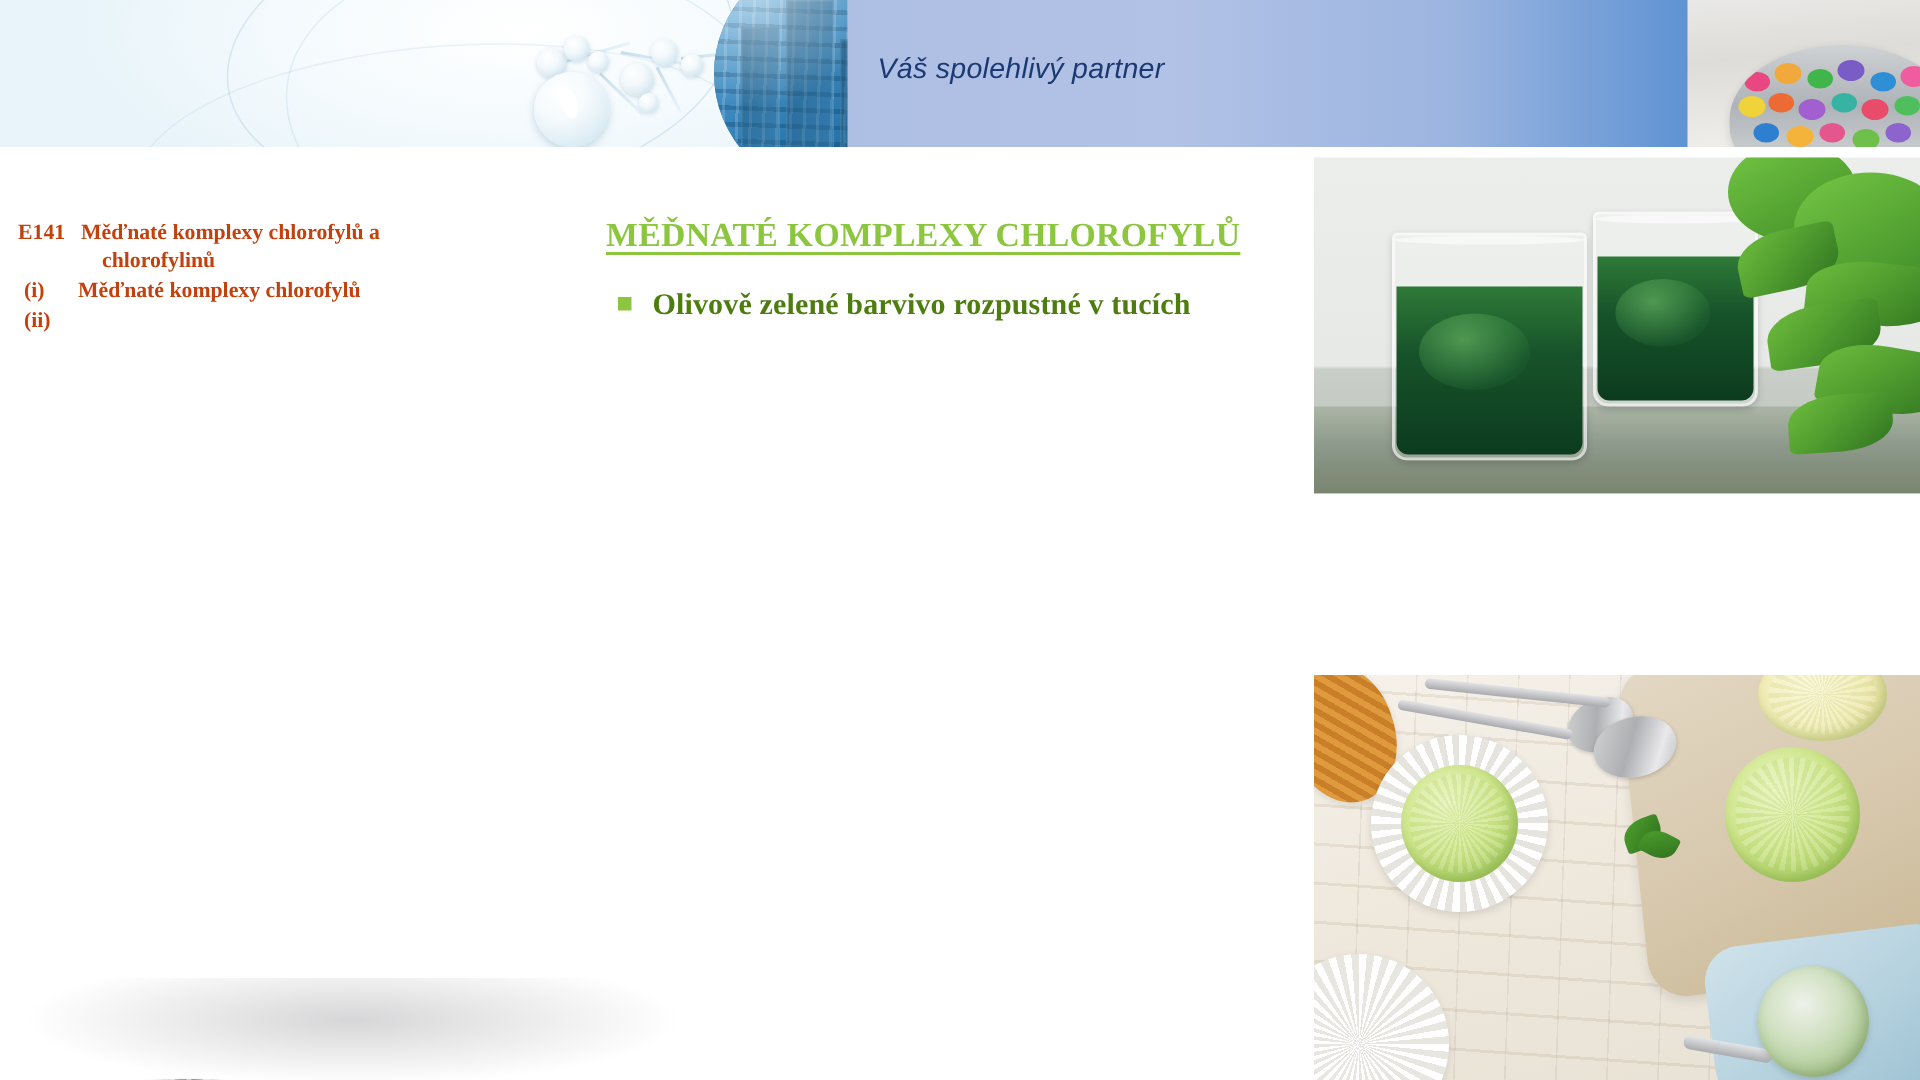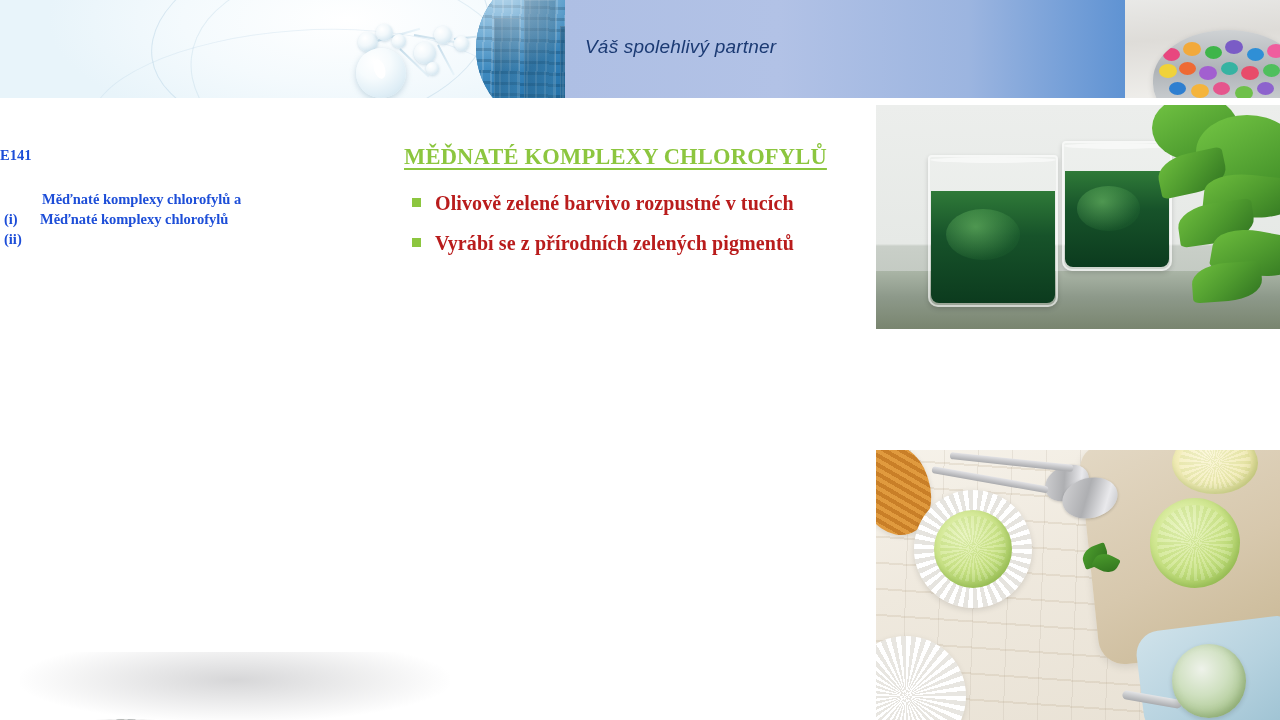--- a/index.html
+++ b/index.html
@@ -123,31 +123,31 @@
     width: 150px; height: 100px;
     border-radius: 50% 50% 46% 46%;
     background: linear-gradient(180deg, #cfd2d4 0%, #aeb3b7 40%, #e2e4e6 100%);
     box-shadow: 0 2px 6px rgba(0,0,0,0.12);
     overflow: hidden;
   }
   .candy { position: absolute; border-radius: 50%; filter: blur(0.4px); }
 
   
   .enum-block {
-    position: absolute; left: 0; top: 146px;
+    position: absolute; left: 12px; top: 146px;
     width: 390px;
-    color: #1d4ed8;
+    color: #c2410c;
     font-family: "Liberation Serif", serif;
     font-weight: bold;
     font-size: 14.5px;
     line-height: 19px;
   }
   .enum-row { display: flex; align-items: flex-start; }
   .enum-code { width: 42px; flex: 0 0 42px; }
-  .enum-name { flex: 1 1 auto; margin-top: 44px; }
+  .enum-name { flex: 1 1 auto; }
   .enum-cont { padding-left: 56px; }
   .roman-row { display: flex; align-items: flex-start; margin-top: 1px; }
   .roman-key { width: 40px; flex: 0 0 40px; padding-left: 4px; }
   .roman-val { flex: 1 1 auto; }
 
   
   .content {
     position: absolute; left: 404px; top: 140px;
     width: 480px;
   }
@@ -171,21 +171,21 @@
     margin-bottom: 6px;
   }
   .bullet-marker {
     flex: 0 0 auto;
     width: 9px; height: 9px;
     background: #8cc63f;
     margin: 12px 14px 0 8px;
   }
   .bullet-text {
     flex: 1 1 auto;
-    color: #b91c1c;
+    color: #4d7c0f;
     font-family: "Liberation Serif", serif;
     font-weight: bold;
     font-size: 20px;
     line-height: 34px;
     letter-spacing: .1px;
   }
 
   
   .fan-photo {
     position: absolute; left: -10px; top: 390px;
@@ -413,42 +413,39 @@
         <div class="candy" style="left:104px; top:52px; width:17px; height:13px; background:#8d63cd;"></div>
       </div>
     </div>
   </div>
 
   <div class="enum-block">
     <div class="enum-row">
       <span class="enum-code">E141</span>
       <span class="enum-name">Měďnaté komplexy chlorofylů a</span>
     </div>
+    <div class="enum-cont">chlorofylinů</div>
     <div class="roman-row">
       <span class="roman-key">(i)</span>
       <span class="roman-val">Měďnaté komplexy chlorofylů</span>
     </div>
     <div class="roman-row">
       <span class="roman-key">(ii)</span>
     </div>
   </div>
 
   <div class="content">
     <div class="main-title">
       <span class="tl">MĚĎNATÉ KOMPLEXY CHLOROFYLŮ</span><br>
     </div>
 
     <div class="bullets">
       <div class="bullet">
         <span class="bullet-marker"></span>
         <span class="bullet-text">Olivově zelené barvivo rozpustné v tucích</span>
-      </div>
-      <div class="bullet">
-        <span class="bullet-marker"></span>
-        <span class="bullet-text">Vyrábí se z přírodních zelených pigmentů</span>
       </div>
     </div>
   </div>
 
   <div class="fan-photo">
     <div class="fan-shadow"></div>
     <div class="fan-stage" id="fan-stage">
         <div class="fan-blade" style="transform: rotate(-3.66667deg); z-index: 45;">
           <div class="card-top" style="background: rgb(125, 119, 88);"></div>
         </div>

